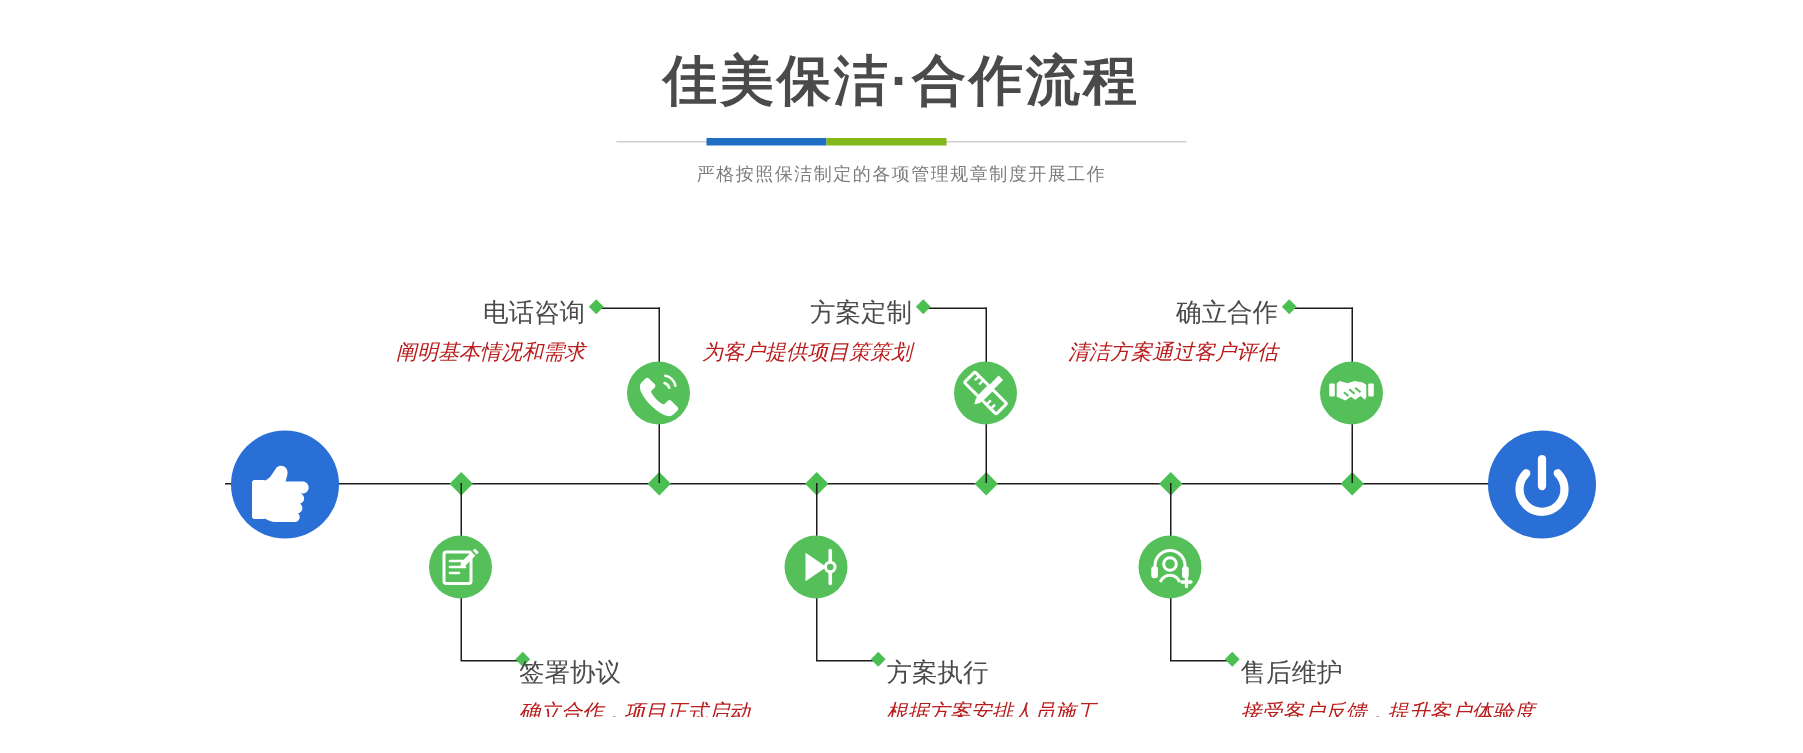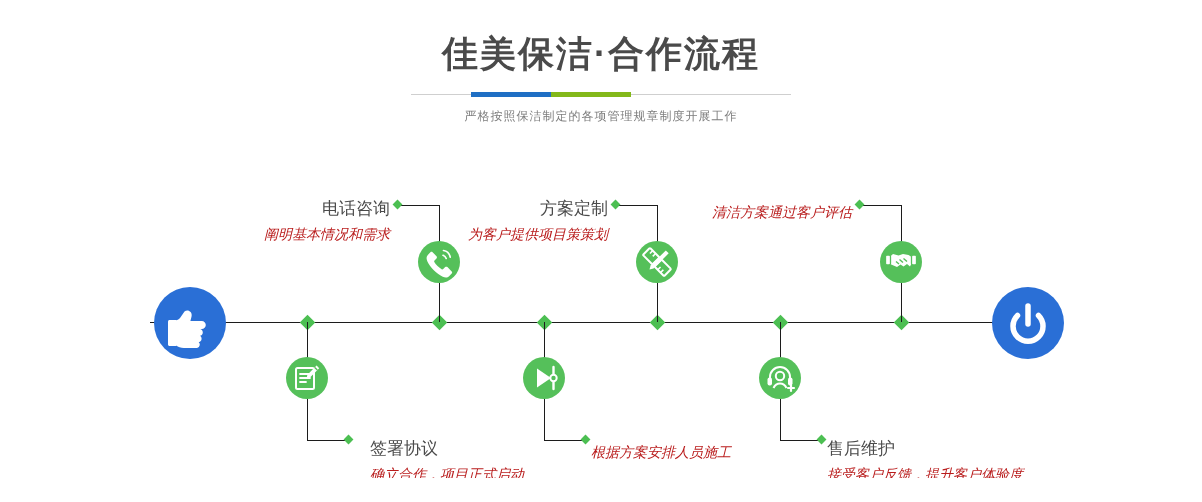--- a/index.html
+++ b/index.html
@@ -201,21 +201,21 @@
   <div class="node-icon" style="left:286px; top:357px;">
     <svg viewBox="0 0 42 42">
       <rect x="10" y="11" width="18" height="21" rx="1.5" fill="none" stroke="#ffffff" stroke-width="2"></rect>
       <line x1="14" y1="17" x2="24" y2="17" stroke="#ffffff" stroke-width="1.8" stroke-linecap="round"></line>
       <line x1="14" y1="21" x2="24" y2="21" stroke="#ffffff" stroke-width="1.8" stroke-linecap="round"></line>
       <line x1="14" y1="25" x2="20" y2="25" stroke="#ffffff" stroke-width="1.8" stroke-linecap="round"></line>
       <path fill="#ffffff" d="M30.6 8.6l2.6 2.6-9.2 9.2-3.3.7.7-3.3 9.2-9.2z"></path>
       <path fill="#55c05a" d="M29.2 10l2.6 2.6-.9.9-2.6-2.6z"></path>
     </svg>
   </div>
-  <div class="label left-align" style="left:370px; top:427px; width:260px;">
+  <div class="label left-align" style="left:346px; top:427px; width:260px;">
     <div class="ttl">签署协议</div>
     <div class="dsc">确立合作，项目正式启动</div>
   </div>
 
   <div class="diamond" style="left:652px; top:317px;"></div>
   <div class="stem" style="left:657px; top:205px; height:117px;"></div>
   <div class="elbow" style="left:616px; top:205px; width:42px;"></div>
   <div class="tip" style="left:612px; top:201px;"></div>
   <div class="node-icon" style="left:636px; top:241px;">
     <svg viewBox="0 0 42 42">
@@ -240,36 +240,38 @@
   <div class="elbow" style="left:544px; top:440px; width:42px;"></div>
   <div class="tip" style="left:582px; top:436px;"></div>
   <div class="node-icon" style="left:523px; top:357px;">
     <svg viewBox="0 0 42 42">
       <path fill="#ffffff" d="M14 11.5l14 9.5-14 9.5z"></path>
       <line x1="30.5" y1="10" x2="30.5" y2="32" stroke="#ffffff" stroke-width="2.4" stroke-linecap="round"></line>
       <circle cx="30.5" cy="21" r="3.2" fill="#55c05a" stroke="#ffffff" stroke-width="2"></circle>
     </svg>
   </div>
   <div class="label left-align" style="left:591px; top:427px; width:260px;">
+    <div class="ttl">方案执行</div>
     <div class="dsc">根据方案安排人员施工</div>
   </div>
 
   <div class="diamond" style="left:896px; top:317px;"></div>
   <div class="stem" style="left:901px; top:205px; height:117px;"></div>
   <div class="elbow" style="left:860px; top:205px; width:42px;"></div>
   <div class="tip" style="left:856px; top:201px;"></div>
   <div class="node-icon" style="left:880px; top:241px;">
     <svg viewBox="0 0 42 42">
       <path fill="#ffffff" d="M8 17.5l5-4.5 5.5 1.5 4.5-1.5 5.5 1 5.5 3.5-4 8-3-2.5-3.5 2.5-3-2-3.5 2.5L10 23z"></path>
       <path fill="none" stroke="#55c05a" stroke-width="1.4" d="M16 20.5l3 2.5M19.5 18.5l3.5 3M23.5 17.5l3.5 3"></path>
       <rect x="5.5" y="14" width="5" height="10" rx="1.4" fill="#ffffff" stroke="#55c05a" stroke-width="1.3"></rect>
       <rect x="31.5" y="14" width="5" height="10" rx="1.4" fill="#ffffff" stroke="#55c05a" stroke-width="1.3"></rect>
     </svg>
   </div>
   <div class="label right-align" style="left:596px; top:187px; width:256px;">
+    <div class="ttl">确立合作</div>
     <div class="dsc">清洁方案通过客户评估</div>
   </div>
 
   <div class="diamond" style="left:775px; top:317px;"></div>
   <div class="stem" style="left:780px; top:322px; height:118px;"></div>
   <div class="elbow" style="left:780px; top:440px; width:42px;"></div>
   <div class="tip" style="left:818px; top:436px;"></div>
   <div class="node-icon" style="left:759px; top:357px;">
     <svg viewBox="0 0 42 42">
       <path fill="none" stroke="#ffffff" stroke-width="2" d="M11 22v-2a10 10 0 0 1 20 0v2"></path>

